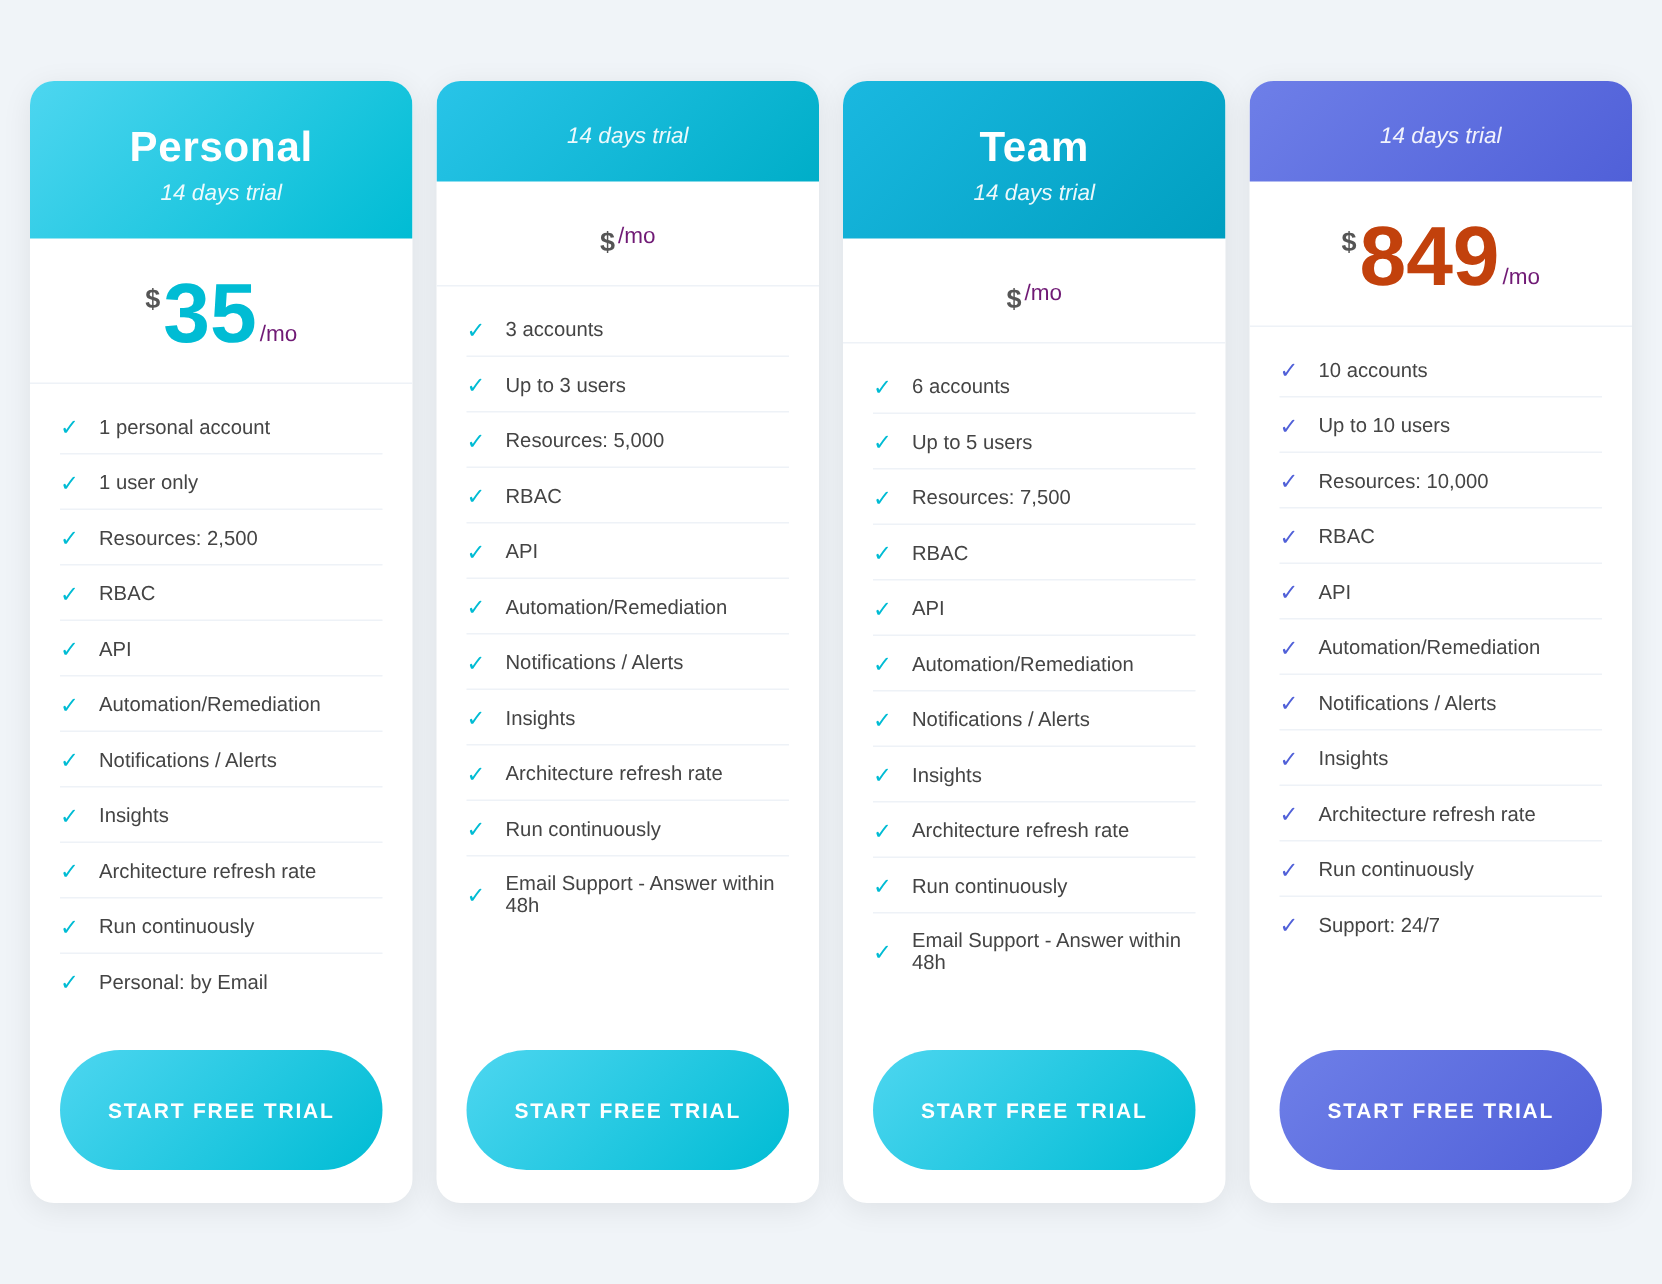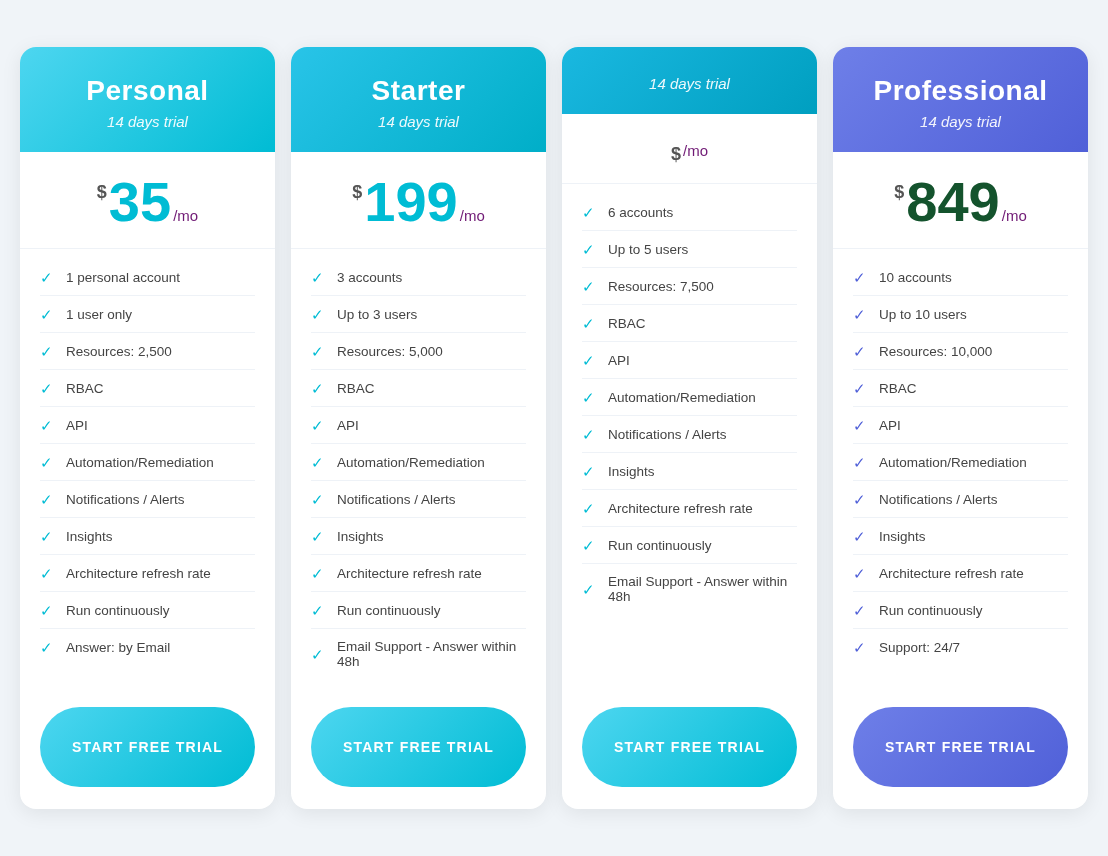--- a/index.html
+++ b/index.html
@@ -77,21 +77,21 @@
       font-weight: 700;
       line-height: 1;
     }
     .price-period {
       font-size: 15px;
       color: #701a75;
       align-self: flex-end;
       margin-bottom: 6px;
     }
     .price-amount.cyan { color: #00bcd4; }
-    .price-amount.purple { color: #14532d; }
+    .price-amount.purple { color: #c2410c; }
     .plan-features {
       padding: 10px 20px;
       flex: 1;
     }
     .feature-item {
       display: flex;
       align-items: center;
       gap: 10px;
       padding: 10px 0;
       border-bottom: 1px solid #eef2f7;
@@ -187,34 +187,32 @@
         <div class="feature-item">
           <span class="check-icon ">✓</span>
           <span>Architecture refresh rate</span>
         </div>
         <div class="feature-item">
           <span class="check-icon ">✓</span>
           <span>Run continuously</span>
         </div>
         <div class="feature-item">
           <span class="check-icon ">✓</span>
-          <span>Answer: by Email</span>
+          <span>Personal: by Email</span>
         </div>
       </div>
       <div class="plan-footer"><button class="trial-btn cyan-btn">START FREE TRIAL</button></div>
     </div>
     <div class="plan-card">
       <div class="plan-header starter">
-        <div class="plan-name">Starter</div>
         <div class="plan-trial">14 days trial</div>
       </div>
       <div class="plan-price-section">
         <div class="plan-price">
           <span class="price-dollar">$</span>
-          <span class="price-amount cyan">199</span>
           <span class="price-period">/mo</span>
         </div>
       </div>
       <div class="plan-features">
         <div class="feature-item">
           <span class="check-icon ">✓</span>
           <span>3 accounts</span>
         </div>
         <div class="feature-item">
           <span class="check-icon ">✓</span>
@@ -254,20 +252,21 @@
         </div>
         <div class="feature-item">
           <span class="check-icon ">✓</span>
           <span>Email Support - Answer within 48h</span>
         </div>
       </div>
       <div class="plan-footer"><button class="trial-btn cyan-btn">START FREE TRIAL</button></div>
     </div>
     <div class="plan-card">
       <div class="plan-header team">
+        <div class="plan-name">Team</div>
         <div class="plan-trial">14 days trial</div>
       </div>
       <div class="plan-price-section">
         <div class="plan-price">
           <span class="price-dollar">$</span>
           <span class="price-period">/mo</span>
         </div>
       </div>
       <div class="plan-features">
         <div class="feature-item">
@@ -312,21 +311,20 @@
         </div>
         <div class="feature-item">
           <span class="check-icon ">✓</span>
           <span>Email Support - Answer within 48h</span>
         </div>
       </div>
       <div class="plan-footer"><button class="trial-btn cyan-btn">START FREE TRIAL</button></div>
     </div>
     <div class="plan-card">
       <div class="plan-header professional">
-        <div class="plan-name">Professional</div>
         <div class="plan-trial">14 days trial</div>
       </div>
       <div class="plan-price-section">
         <div class="plan-price">
           <span class="price-dollar">$</span>
           <span class="price-amount purple">849</span>
           <span class="price-period">/mo</span>
         </div>
       </div>
       <div class="plan-features">

